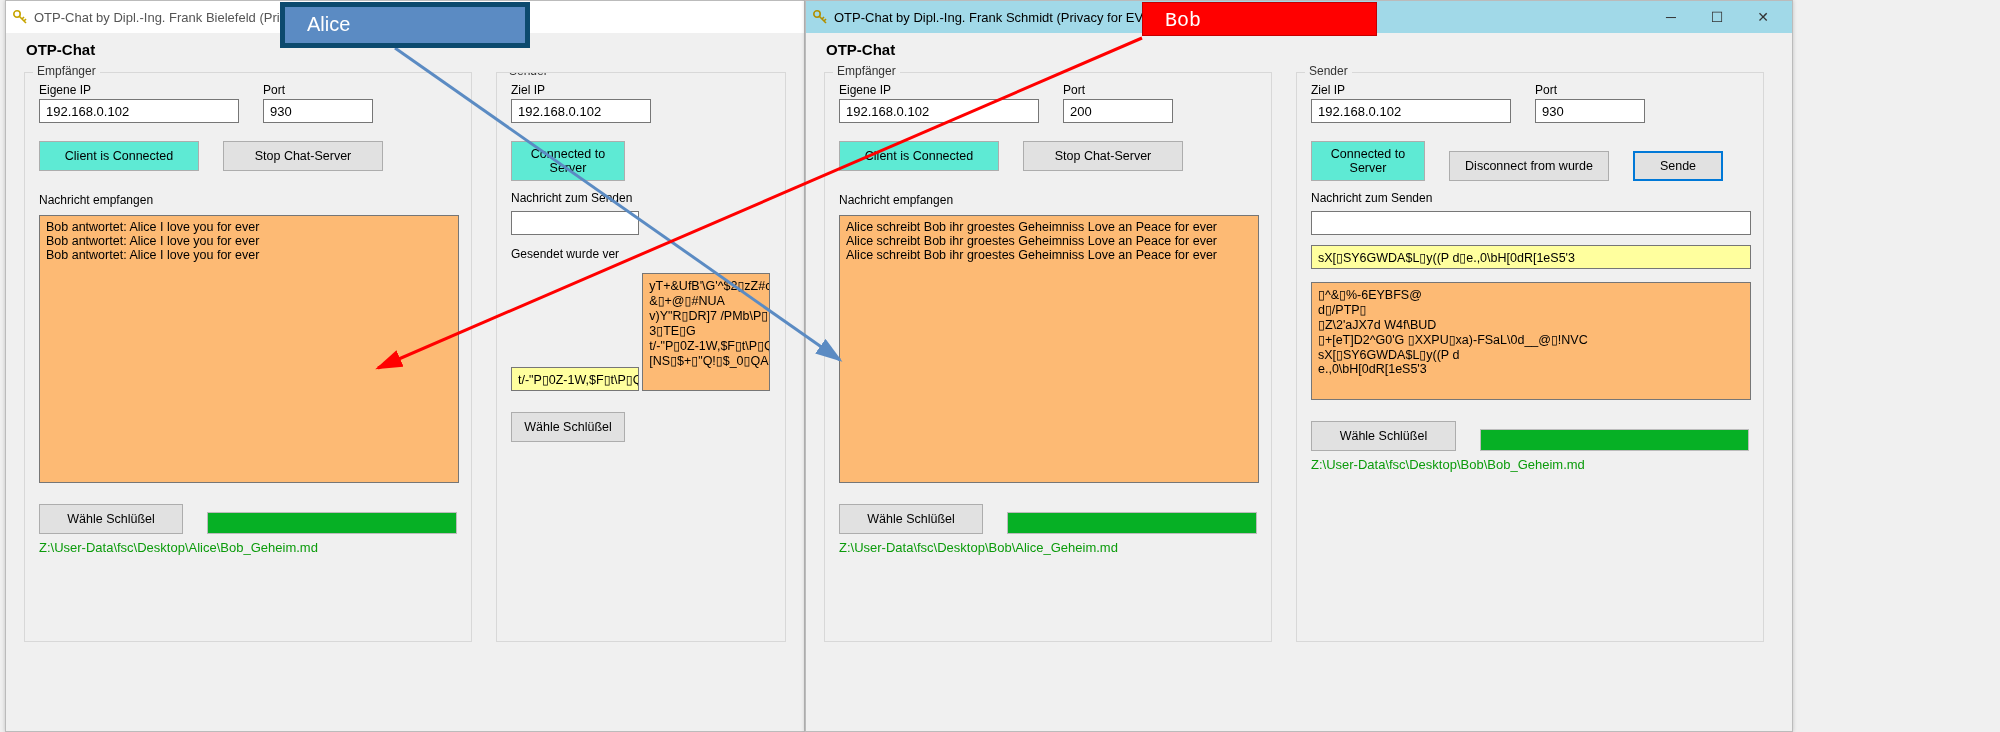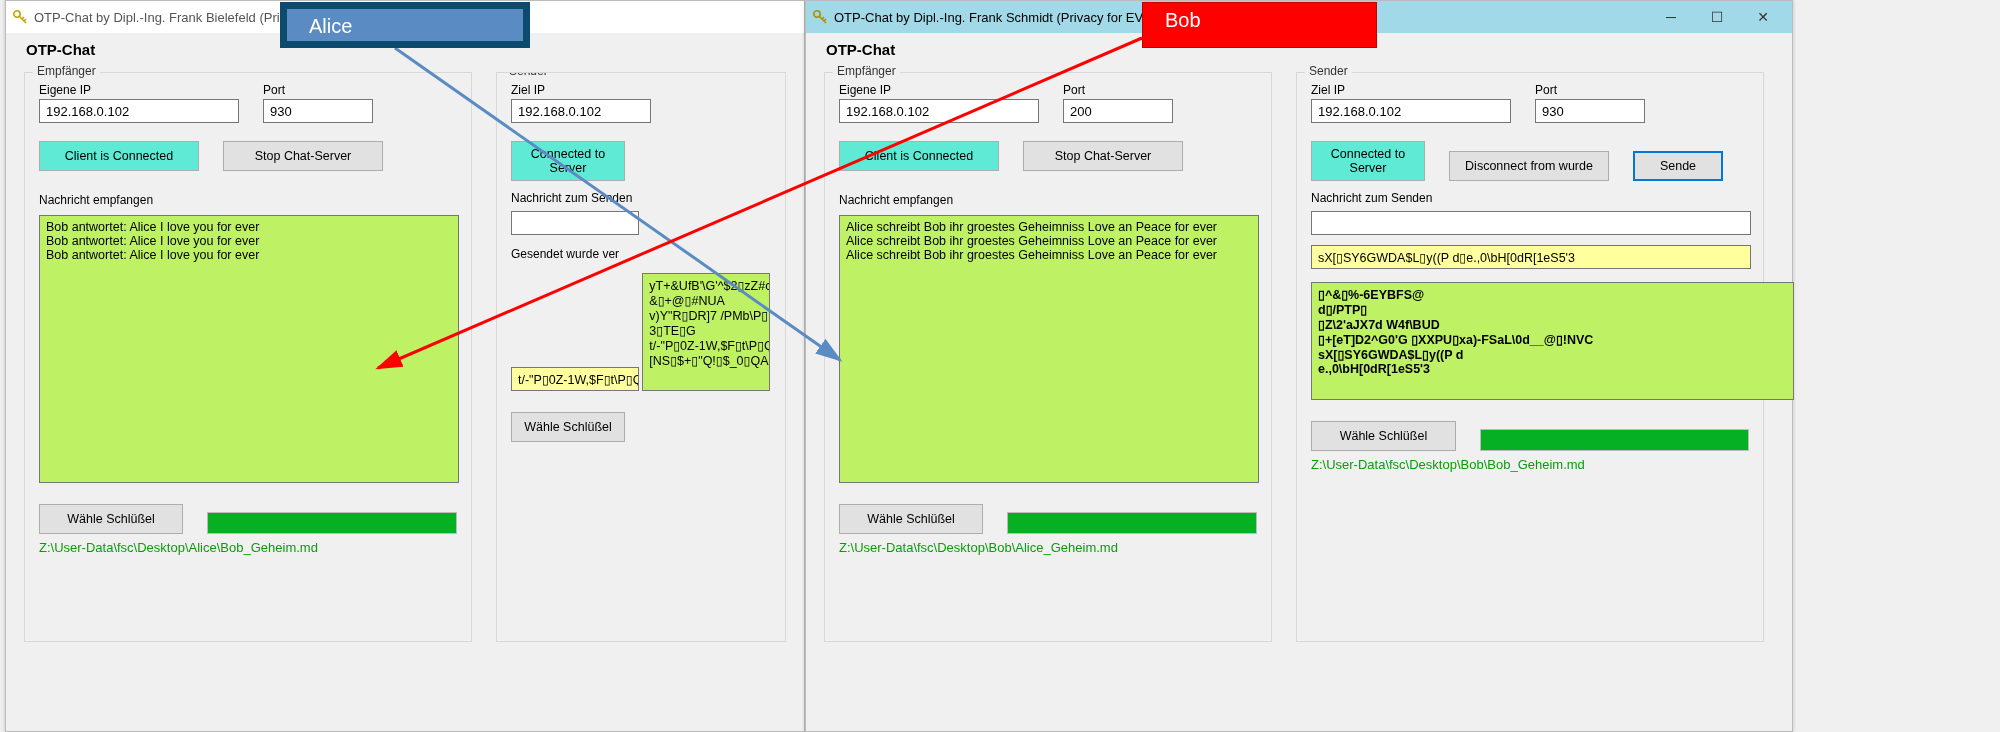--- a/index.html
+++ b/index.html
@@ -74,21 +74,21 @@
     padding:5px 10px;
     text-align:center;
     cursor:default;
     height:30px;
     display:flex; align-items:center; justify-content:center;
   }
   .btn.green { background:#5eead4; }
   .btn.focus { outline:2px solid #0078d7; outline-offset:-2px; }
   .txtarea {
     border:1px solid #767676;
-    background:#bef264;
+    background:#fdba74;
     font-size:12.5px;
     padding:4px 6px;
     resize:none;
     font-family: inherit;
     white-space:pre;
     overflow:hidden;
   }
   .yellowbox { background:#ffff9e; }
   .progress {
     height:22px;
@@ -111,21 +111,21 @@
   .col { display:flex; flex-direction:column; }
   .scroll-ta { overflow-y:scroll; }
   
   .callout {
     position:absolute;
     padding:6px 22px;
     font-size:20px;
     color:#fff;
     z-index:50;
   }
-  .callout.blue { background:#5b8bc3; border:7px solid #0c4a6e; }
+  .callout.blue { background:#5b8bc3; border:5px solid #0c4a6e; }
   .callout.red  { background:#ff0000; border:1px solid #c40000; }
   svg.arrow { position:absolute; z-index:49; pointer-events:none; }
 </style>
 </head>
 <body>
 
 <div class="window" style="left:5px; top:0; width:800px; height:732px;">
   <div class="titlebar">
     <span class="key-ic">
       <svg viewBox="0 0 16 16">
@@ -293,41 +293,41 @@
         </div>
 
         <div style="margin-top:10px;">
           <span class="lbl">Nachricht zum Senden</span>
           <input class="inp" style="width: 440px; margin-top: 4px;">
         </div>
 
 
         <textarea class="txtarea yellowbox" readonly="" style="width: 440px; height: 24px; margin-top: 10px;">sX[▯SY6GWDA$L▯y((P d▯e.,0\bH[0dR[1eS5'3</textarea>
 
-        <textarea class="txtarea scroll-ta" readonly="" style="width: 483px; height: 118px; margin-top: 10px; font-weight: bold;">▯^&amp;▯%-6EYBFS@
+        <textarea class="txtarea scroll-ta" readonly="" style="width: 440px; height: 118px; margin-top: 10px;">▯^&amp;▯%-6EYBFS@
 d▯/PTP▯
 ▯Z\2'aJX7d W4f\BUD
 ▯+[eT]D2^G0'G ▯XXPU▯xa)-FSaL\0d__@▯!NVC
 sX[▯SY6GWDA$L▯y((P d
 e.,0\bH[0dR[1eS5'3</textarea>
 
         <div class="row" style="margin-top:18px;">
           <div class="btn" style="width:148px;">Wähle Schlüßel</div>
           <div class="progress" style="width:276px;">
               <div class="fill"></div>
             </div>
         </div>
         <div class="keypath">Z:\User-Data\fsc\Desktop\Bob\Bob_Geheim.md</div>
       </div>
     </div>
   </div>
 </div>
 
 <div class="callout blue" style="left:280px; top:2px; width:250px; height:46px;">Alice</div>
-<div class="callout red" style="left:1142px; top:2px; width:235px; height:46px;">Bob</div>
+<div class="callout red" style="left:1142px; top:2px; width:235px; height:34px;font-family:Liberation Mono, monospace;">Bob</div>
 
 <svg class="arrow" style="left:0;top:0;" width="2000" height="732">
   <defs>
     <marker id="ah-blue" markerWidth="10" markerHeight="10" refX="8" refY="3" orient="auto">
       <path d="M0,0 L9,3 L0,6 Z" fill="#5b8bc3"></path>
     </marker>
     <marker id="ah-red" markerWidth="10" markerHeight="10" refX="8" refY="3" orient="auto">
       <path d="M0,0 L9,3 L0,6 Z" fill="#ff0000"></path>
     </marker>
   </defs>

